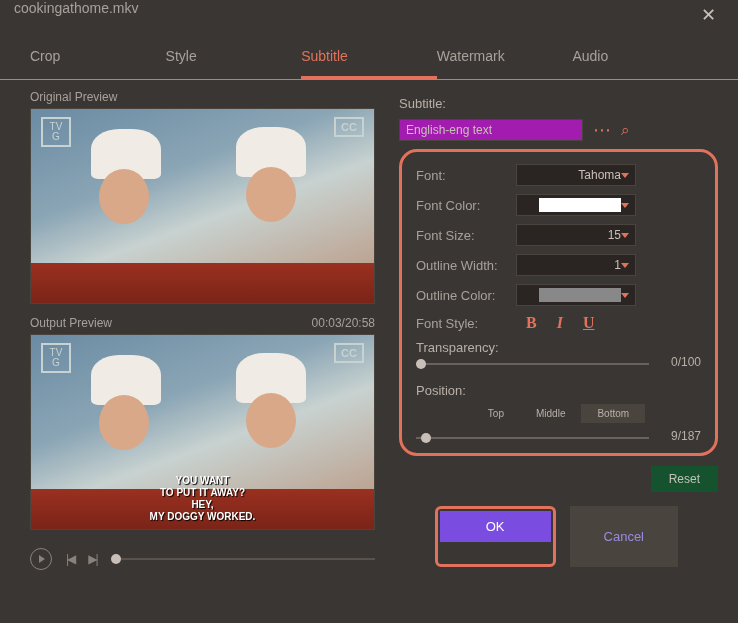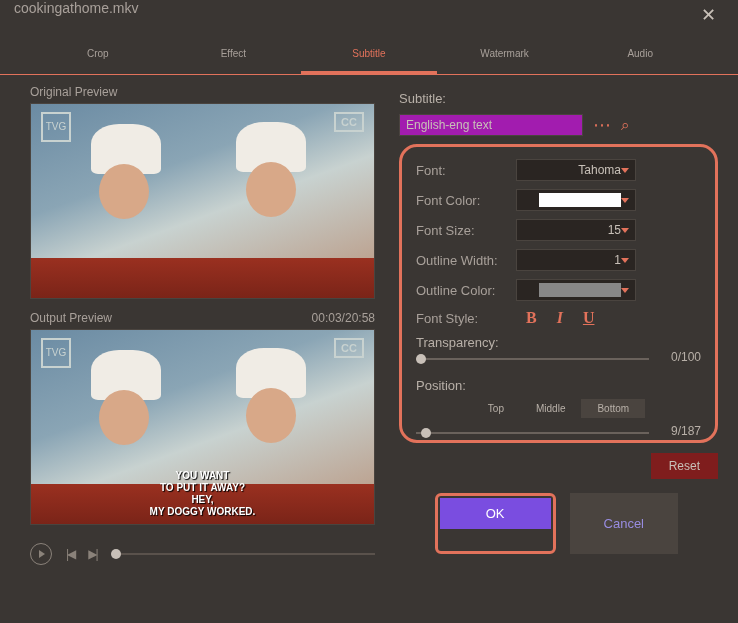--- a/index.html
+++ b/index.html
@@ -25,25 +25,25 @@
   cursor: pointer;
   padding: 4px 8px;
 }
 .tabs {
   display: flex;
   border-bottom: 1px solid #e2725b;
   padding: 0 30px;
 }
 .tab {
   flex: 1;
-  text-align: center;
+  text-align: left;
   padding: 10px 0 12px 0;
   color: #a8a09a;
   cursor: pointer;
-  font-size: 10px;
+  font-size: 14px;
 }
 .tab.active {
   color: #e2725b;
   border-bottom: 3px solid #e2725b;
 }
 .main {
   display: flex;
   padding: 10px 20px 10px 30px;
   gap: 24px;
 }
@@ -91,21 +91,21 @@
   background: linear-gradient(#9a3020, #7a2418);
 }
 .tvg-badge {
   position: absolute;
   left: 10px; top: 8px;
   width: 30px; height: 30px;
   border: 2px solid #c8d2d0;
   color: #c8d2d0;
   font-size: 10px;
   display: flex;
-  flex-direction: row;
+  flex-direction: column;
   align-items: center;
   justify-content: center;
   line-height: 1;
 }
 .cc-badge {
   position: absolute;
   right: 10px; top: 8px;
   width: 30px; height: 20px;
   border: 2px solid #c8d2d0;
   color: #c8d2d0;
@@ -180,21 +180,21 @@
 }
 .icon-btn {
   color: #e2725b;
   margin-left: 10px;
   font-size: 18px;
   cursor: pointer;
 }
 .highlight-box {
   border: 3px solid #e2725b;
   border-radius: 18px;
-  padding: 12px 14px 2px 14px;
+  padding: 12px 14px 10px 14px;
   margin-top: 1px;
 }
 .select {
   background: #2a2522;
   border: 1px solid #4a443f;
   color: #c8c0b8;
   padding: 3px 6px;
   width: 120px;
   display: flex;
   justify-content: flex-end;
@@ -238,21 +238,21 @@
 }
 .pos-btn {
   padding: 4px 16px;
   color: #b8b0a8;
   font-size: 10px;
   cursor: pointer;
 }
 .pos-btn.active { background: #4a443f; }
 .reset-row { text-align: right; margin-top: 10px; }
 .reset-btn {
-  background: #7f1d1d;
+  background: #14532d;
   color: #c8c0b8;
   border: none;
   padding: 6px 18px;
   font-size: 12px;
   cursor: pointer;
 }
 .footer {
   display: flex;
   gap: 14px;
   justify-content: flex-end;
@@ -283,21 +283,21 @@
 </head>
 <body>
 
 <div class="titlebar">
   <span class="title">cookingathome.mkv</span>
   <span class="close-btn">✕</span>
 </div>
 
 <div class="tabs">
   <div class="tab">Crop</div>
-  <div class="tab">Effect</div>
+  <div class="tab">Style</div>
   <div class="tab active">Subtitle</div>
   <div class="tab">Watermark</div>
   <div class="tab">Audio</div>
 </div>
 
 <div class="main">
   <div class="left">
     <div class="preview-label">
       <span>Original Preview</span>
     </div>

